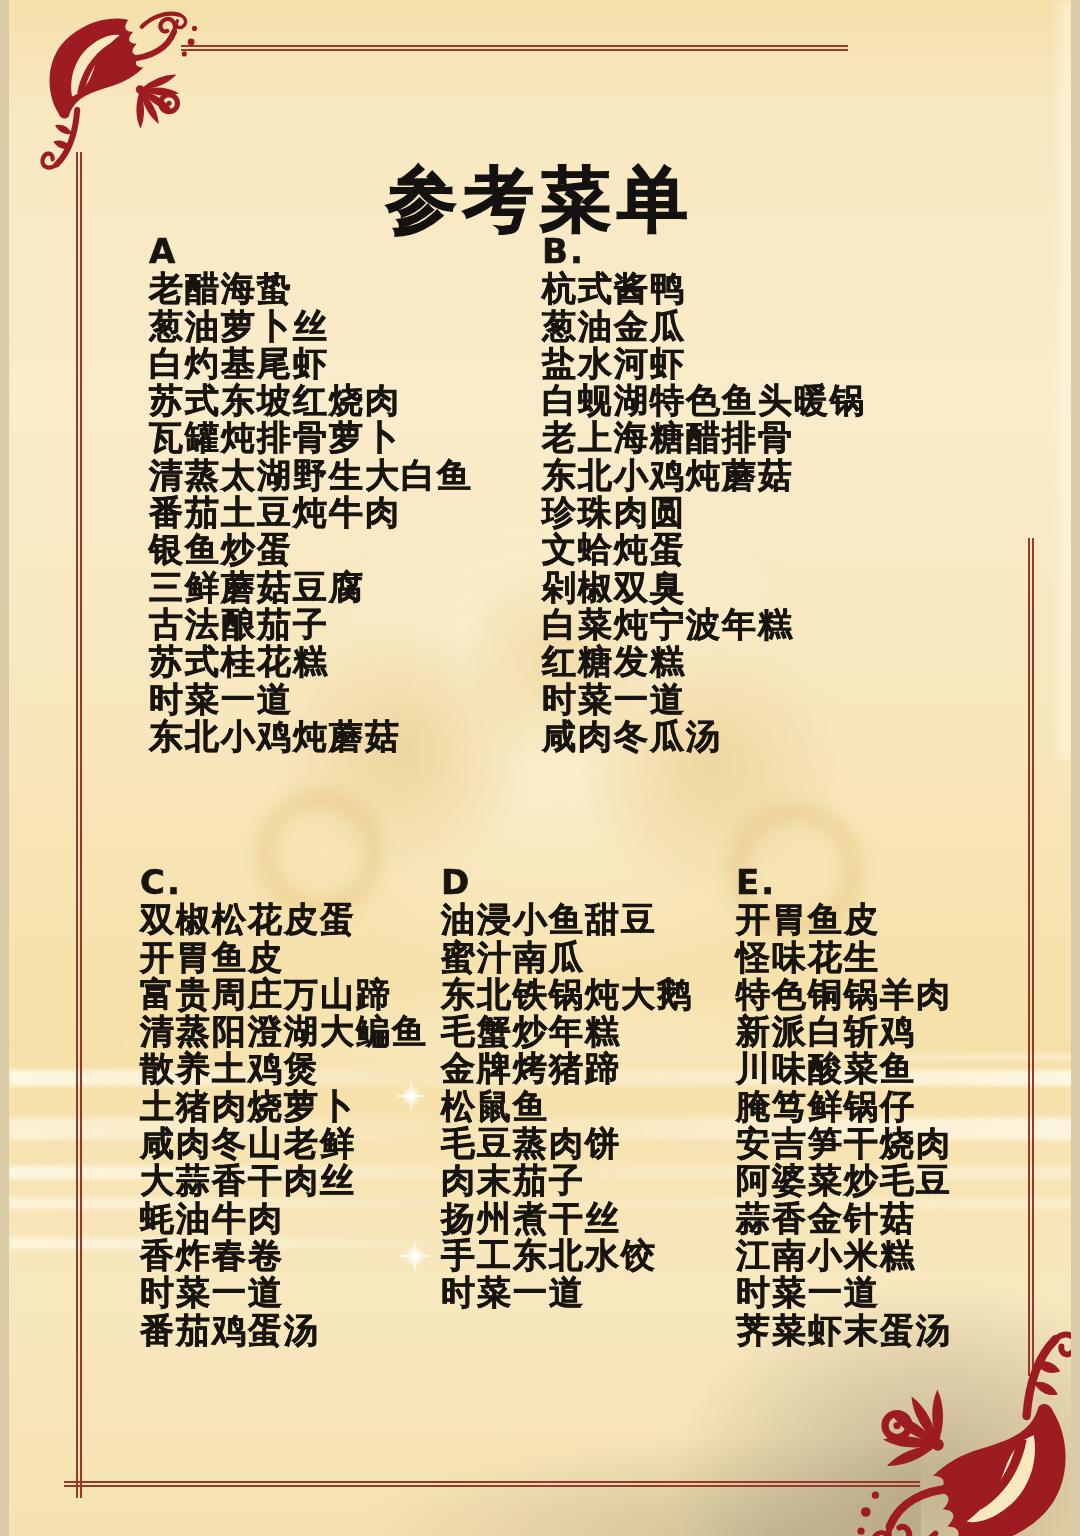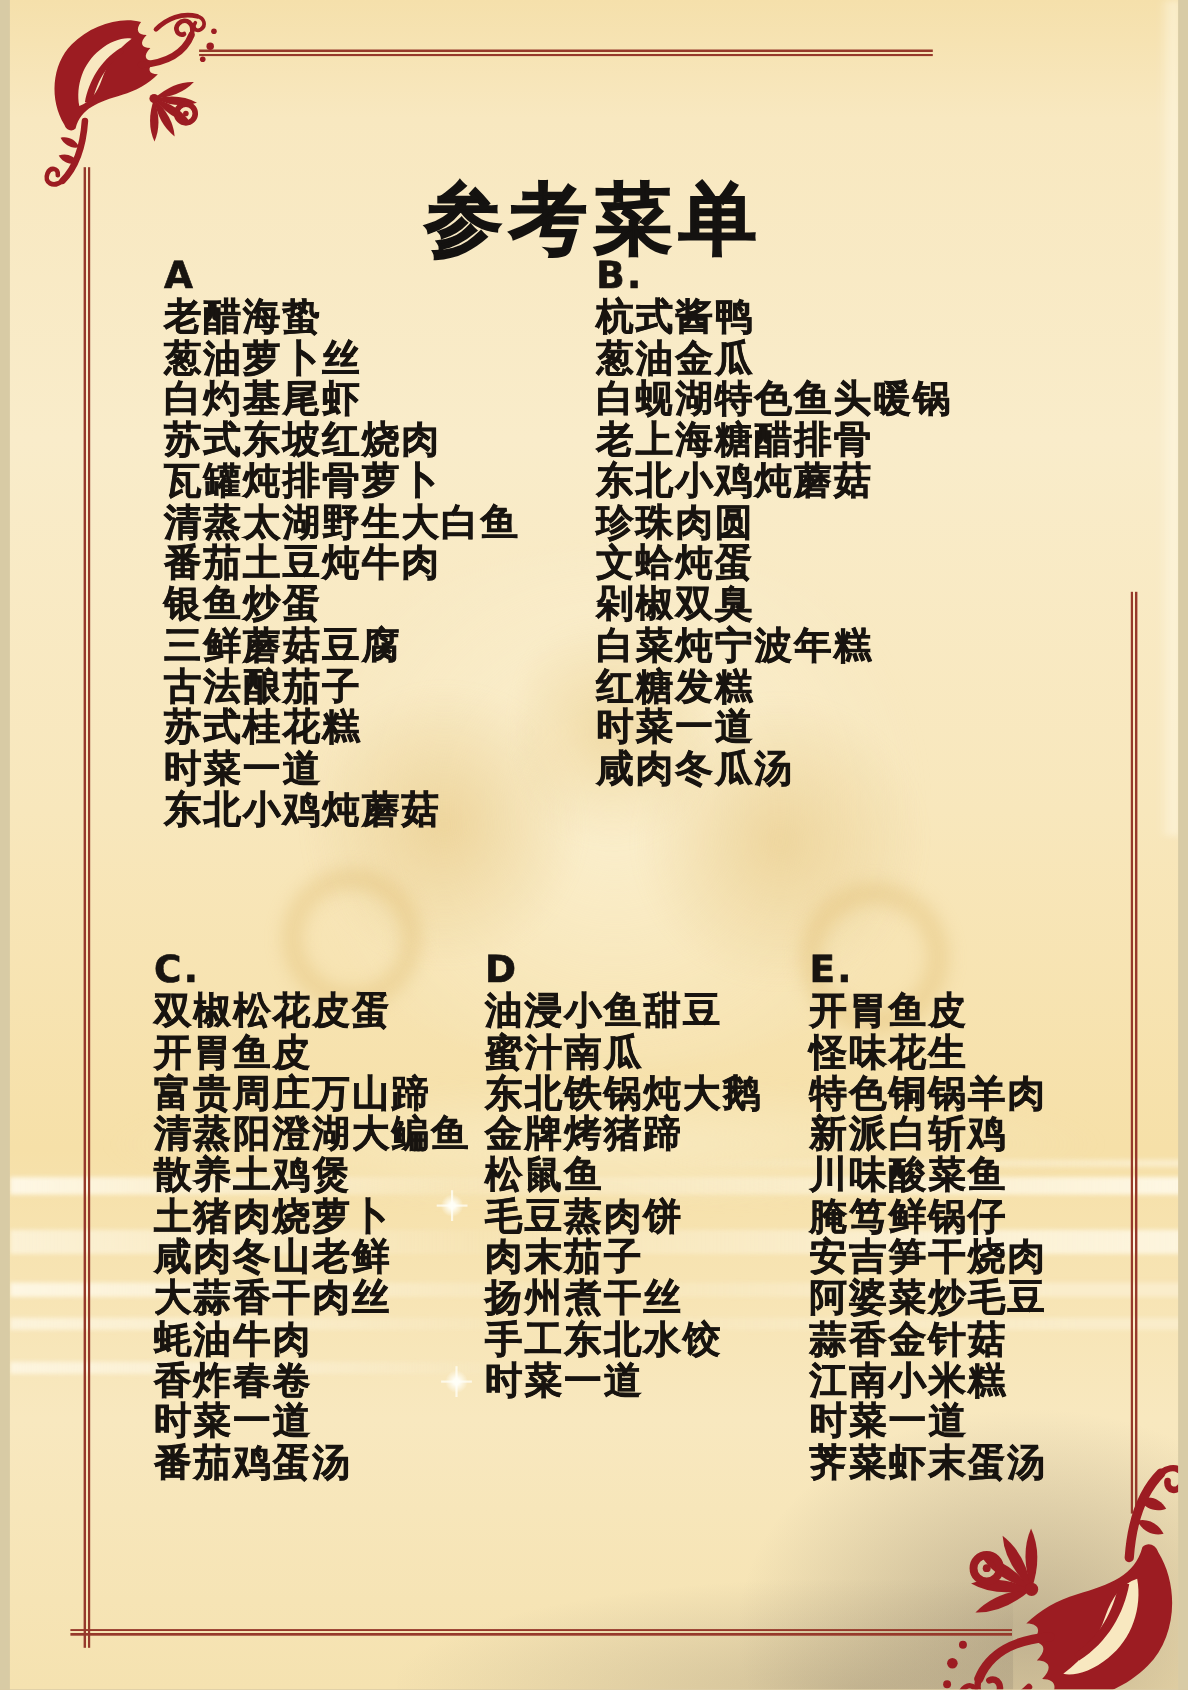--- a/index.html
+++ b/index.html
@@ -179,20 +179,21 @@
     <span class="menu-item">古法酿茄子</span>
     <span class="menu-item">苏式桂花糕</span>
     <span class="menu-item">时菜一道</span>
     <span class="menu-item">东北小鸡炖蘑菇</span>
   </div>
 
   <div class="menu-col col-b">
     <span class="sec-label">B.</span>
     <span class="menu-item">杭式酱鸭</span>
     <span class="menu-item">葱油金瓜</span>
+    <span class="menu-item">盐水河虾</span>
     <span class="menu-item">白蚬湖特色鱼头暖锅</span>
     <span class="menu-item">老上海糖醋排骨</span>
     <span class="menu-item">东北小鸡炖蘑菇</span>
     <span class="menu-item">珍珠肉圆</span>
     <span class="menu-item">文蛤炖蛋</span>
     <span class="menu-item">剁椒双臭</span>
     <span class="menu-item">白菜炖宁波年糕</span>
     <span class="menu-item">红糖发糕</span>
     <span class="menu-item">时菜一道</span>
     <span class="menu-item">咸肉冬瓜汤</span>
@@ -212,20 +213,21 @@
     <span class="menu-item">香炸春卷</span>
     <span class="menu-item">时菜一道</span>
     <span class="menu-item">番茄鸡蛋汤</span>
   </div>
 
   <div class="menu-col col-d">
     <span class="sec-label">D</span>
     <span class="menu-item">油浸小鱼甜豆</span>
     <span class="menu-item">蜜汁南瓜</span>
     <span class="menu-item">东北铁锅炖大鹅</span>
+    <span class="menu-item">毛蟹炒年糕</span>
     <span class="menu-item">金牌烤猪蹄</span>
     <span class="menu-item">松鼠鱼</span>
     <span class="menu-item">毛豆蒸肉饼</span>
     <span class="menu-item">肉末茄子</span>
     <span class="menu-item">扬州煮干丝</span>
     <span class="menu-item">手工东北水饺</span>
     <span class="menu-item">时菜一道</span>
   </div>
 
   <div class="menu-col col-e">

